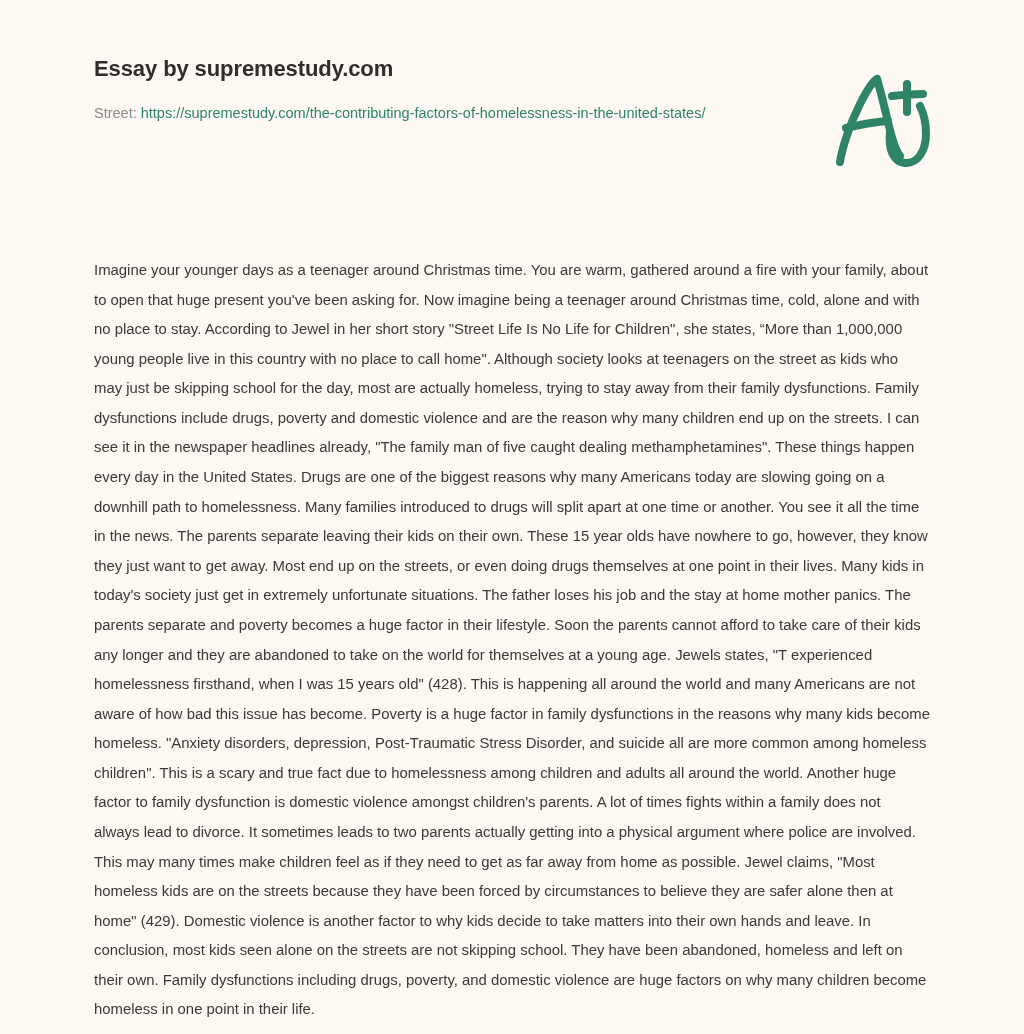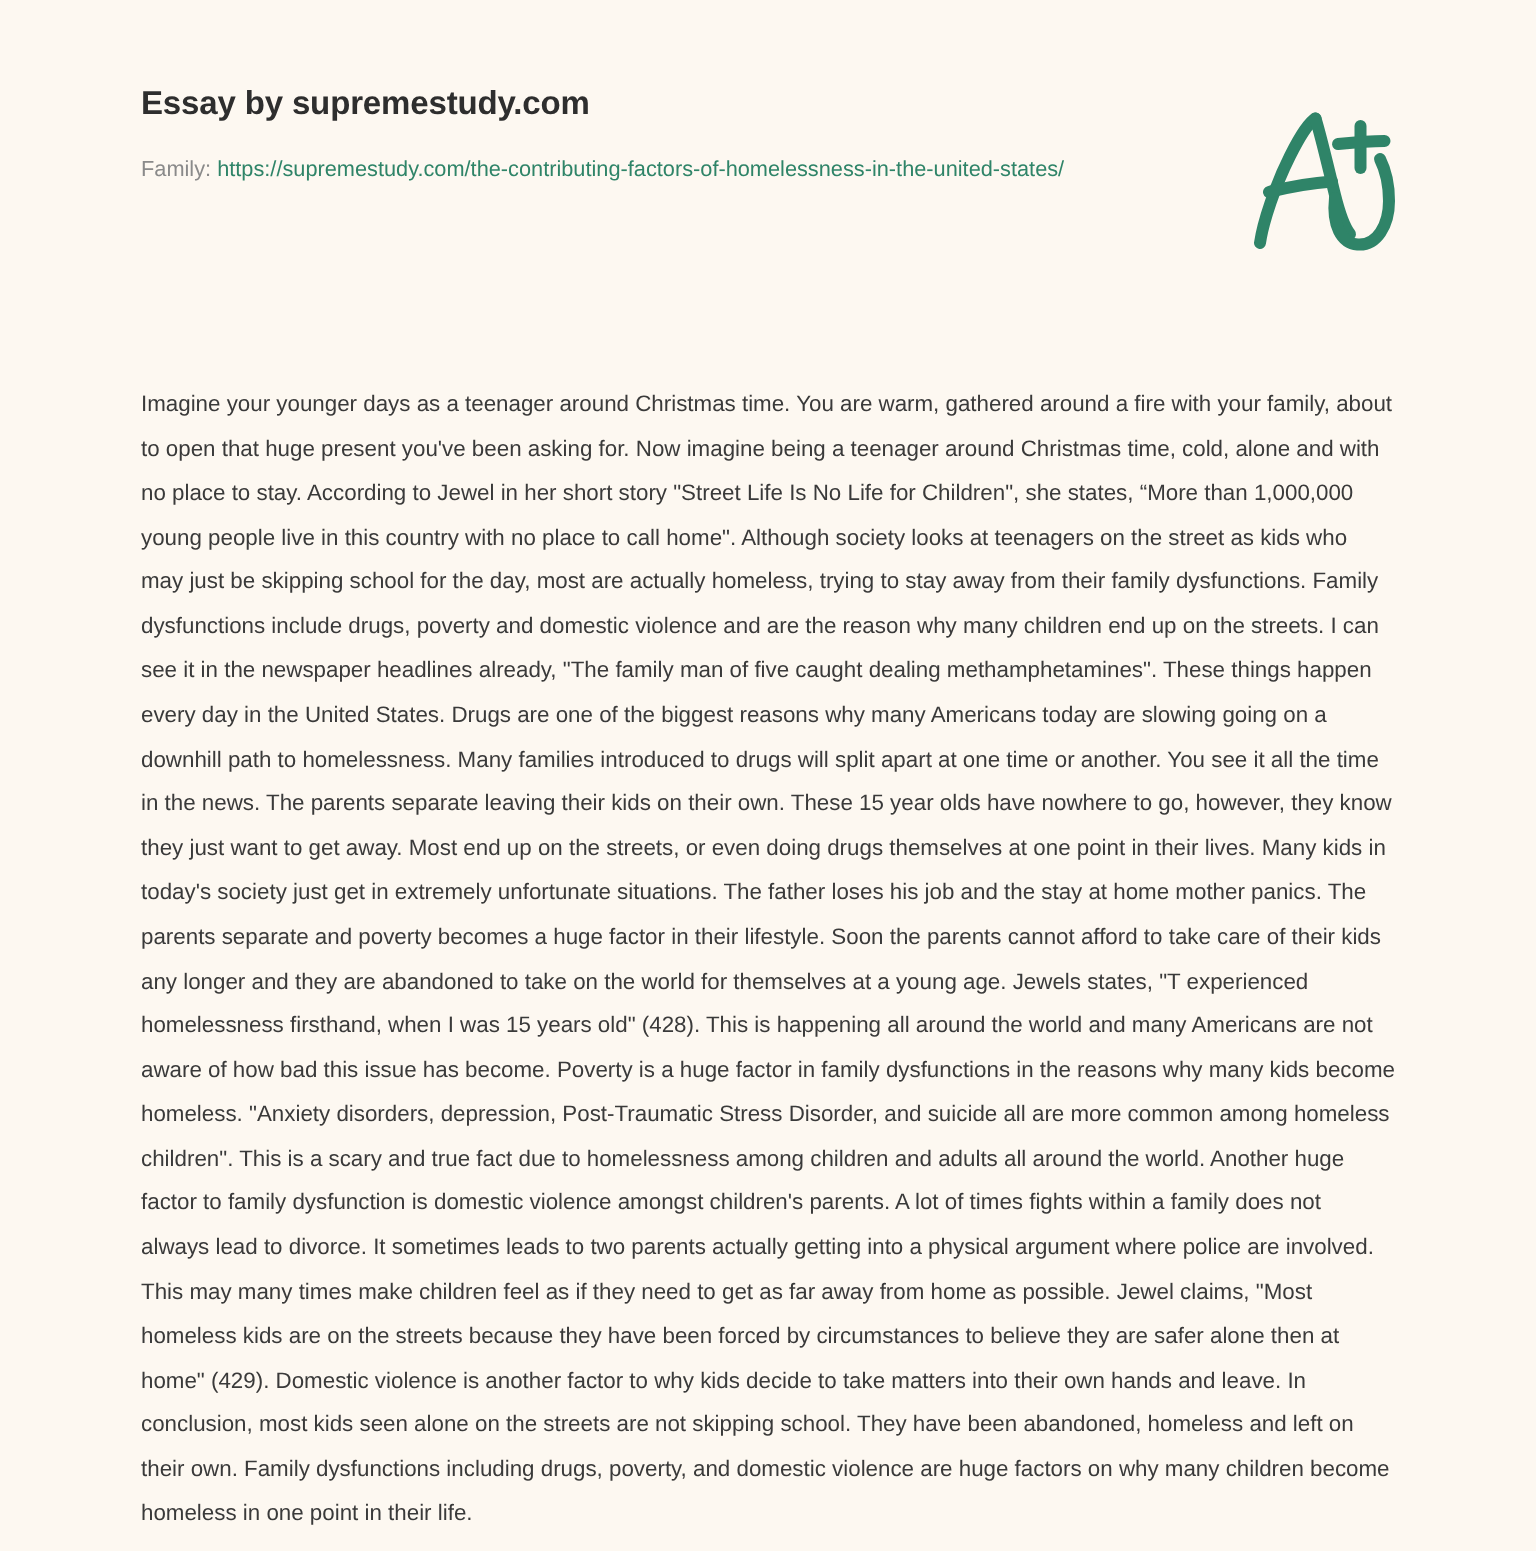--- a/index.html
+++ b/index.html
@@ -87,21 +87,21 @@
   }
 </style>
 </head>
 <body>
 
 <div class="page">
 
   <div class="header">
     <h1 class="brand-title">Essay by supremestudy.com</h1>
     <div class="source-line">
-      <span class="source-label">Family:</span>
+      <span class="source-label">Street:</span>
       <a class="source-url" href="#">https://supremestudy.com/the-contributing-factors-of-homelessness-in-the-united-states/</a>
     </div>
   </div>
 
   <div class="logo">
     <svg viewBox="0 0 118 110" xmlns="http://www.w3.org/2000/svg">
       <g fill="none" stroke="#2f8468" stroke-linecap="round" stroke-linejoin="round">
 
         <path d="M12 96 C14 82 22 58 32 38 C38 26 44 16 49 13" stroke-width="8"></path>
 

